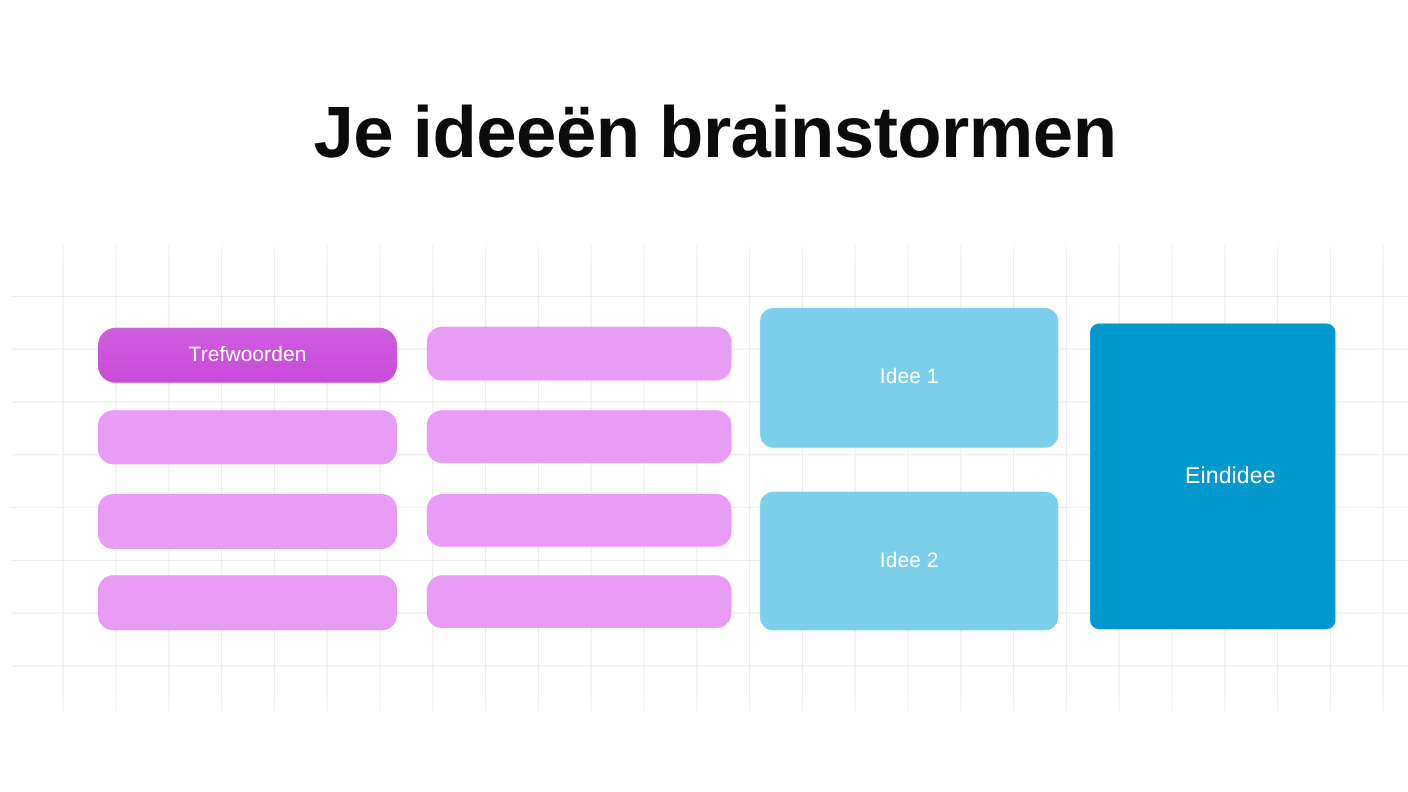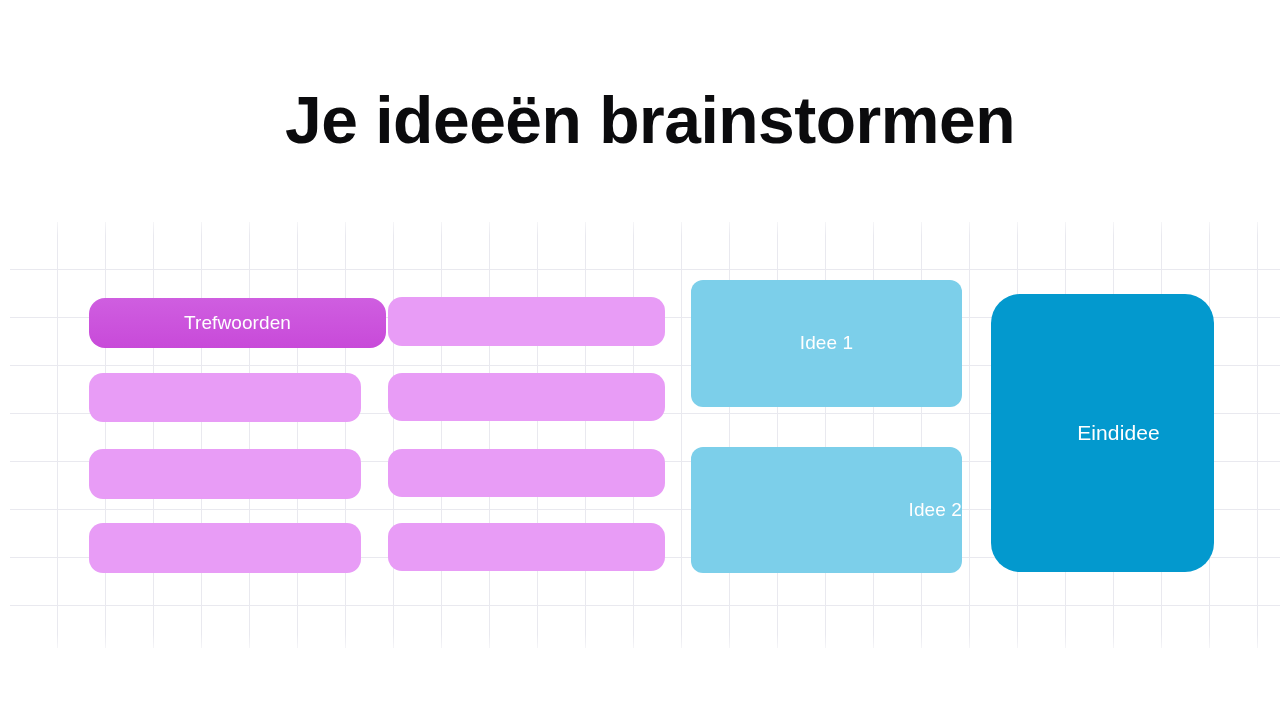--- a/index.html
+++ b/index.html
@@ -94,42 +94,42 @@
   .card.kw {
     background: #e89cf6;
     border-radius: 14px;
   }
   .card.idea {
     background: #7ccfea;
     border-radius: 12px;
   }
   .card.final {
     background: #0399ce;
-    border-radius: 29px;
+    border-radius: 8px;
     font-size: 21px;
     padding-left: 32px;
   }
 
   .card .label {
     display: block;
     line-height: 1.2;
     text-shadow: 0 0 1px rgba(0,0,0,0.03);
   }
 </style>
 </head>
 <body>
 
 <div id="slide">
 
   <div class="slide-title">Je ideeën brainstormen</div>
 
   <div class="canvas"></div>
 
   <div class="cards" id="cards-layer">
-      <div class="card kw-head" style="left: 79px; top: 298px; width: 297px; height: 50px;">
+      <div class="card kw-head" style="left: 79px; top: 298px; width: 272px; height: 50px;">
         <span class="label">Trefwoorden</span>
       </div>
       <div class="card kw" style="left: 79px; top: 373px; width: 272px; height: 49px;">
         <span class="label"></span>
       </div>
       <div class="card kw" style="left: 79px; top: 449px; width: 272px; height: 50px;">
         <span class="label"></span>
       </div>
       <div class="card kw" style="left: 79px; top: 523px; width: 272px; height: 50px;">
         <span class="label"></span>
@@ -142,21 +142,21 @@
       </div>
       <div class="card kw" style="left: 378px; top: 449px; width: 277px; height: 48px;">
         <span class="label"></span>
       </div>
       <div class="card kw" style="left: 378px; top: 523px; width: 277px; height: 48px;">
         <span class="label"></span>
       </div>
       <div class="card idea" style="left: 681px; top: 280px; width: 271px; height: 127px;">
         <span class="label">Idee 1</span>
       </div>
-      <div class="card idea" style="left: 681px; top: 447px; width: 271px; height: 126px; justify-content: flex-end;">
+      <div class="card idea" style="left: 681px; top: 447px; width: 271px; height: 126px;">
         <span class="label">Idee 2</span>
       </div>
       <div class="card final" style="left: 981px; top: 294px; width: 223px; height: 278px;">
         <span class="label">Eindidee</span>
       </div>
     </div>
 
 </div>
 
 </body></html>

